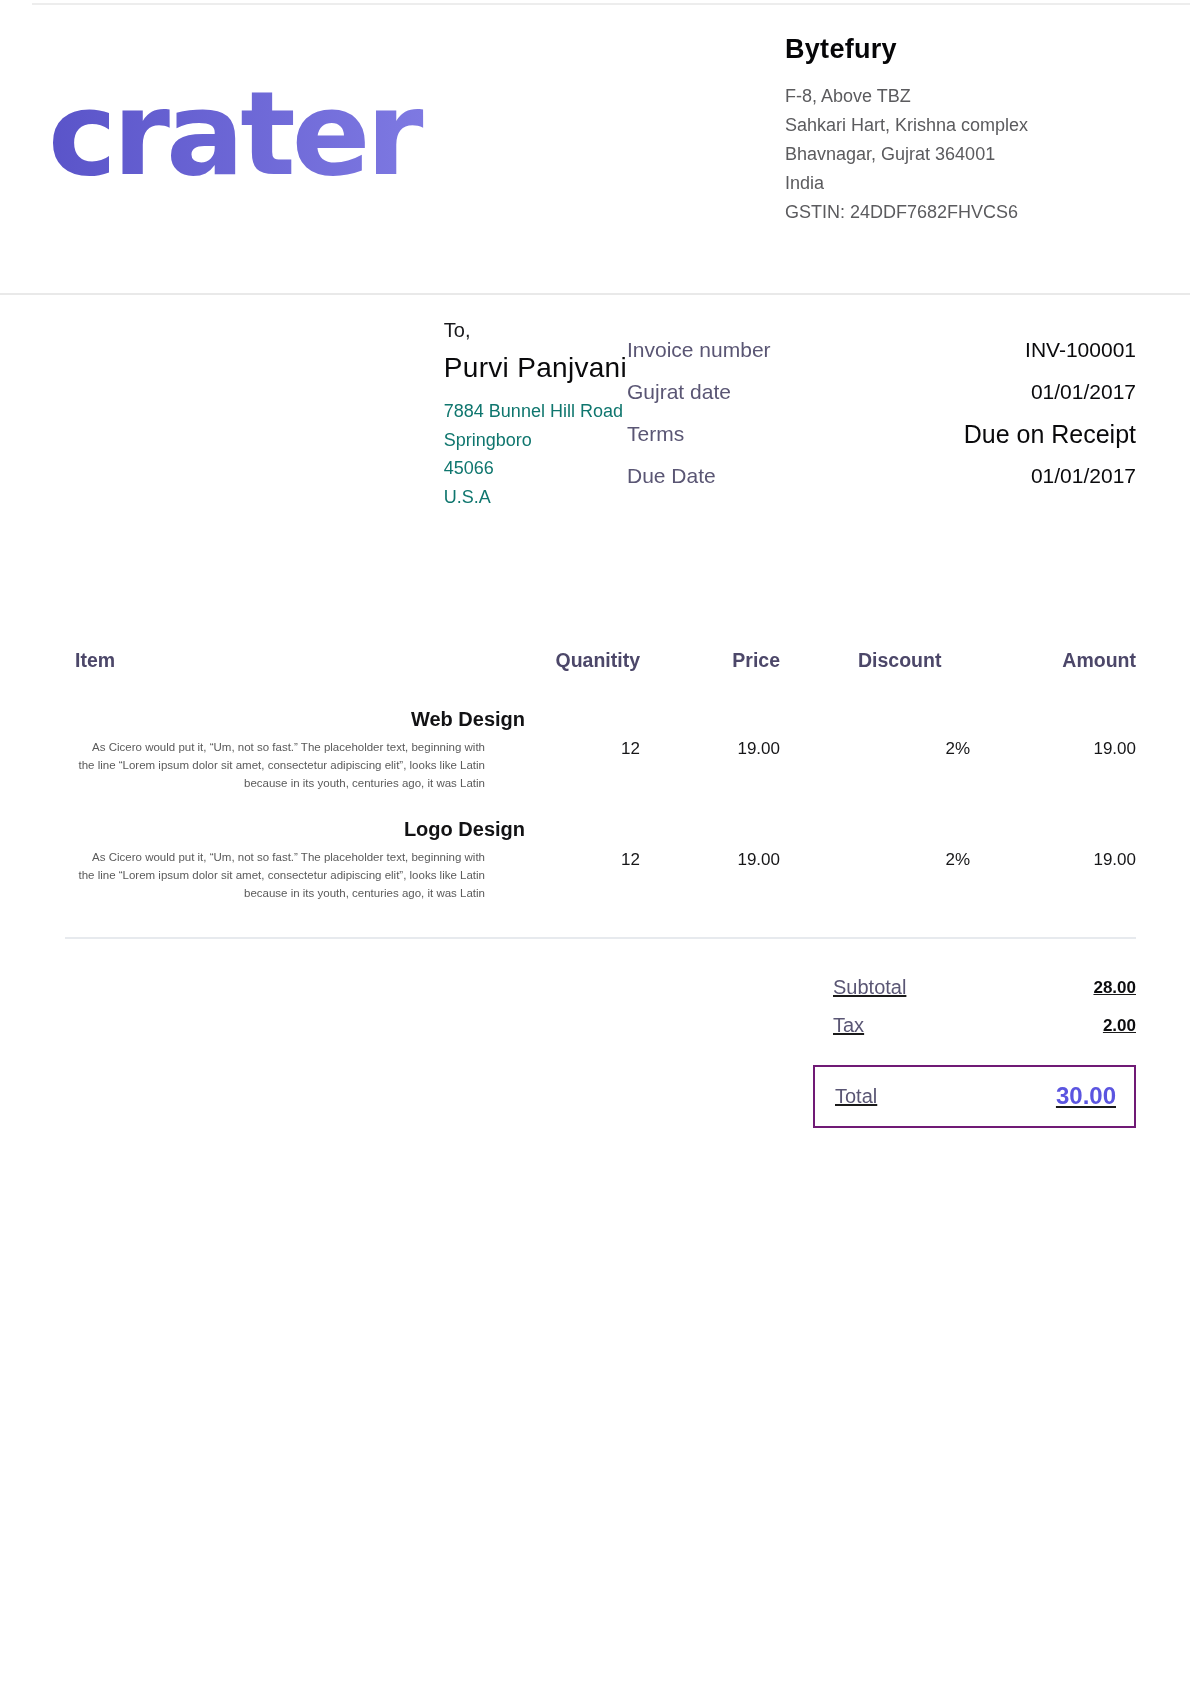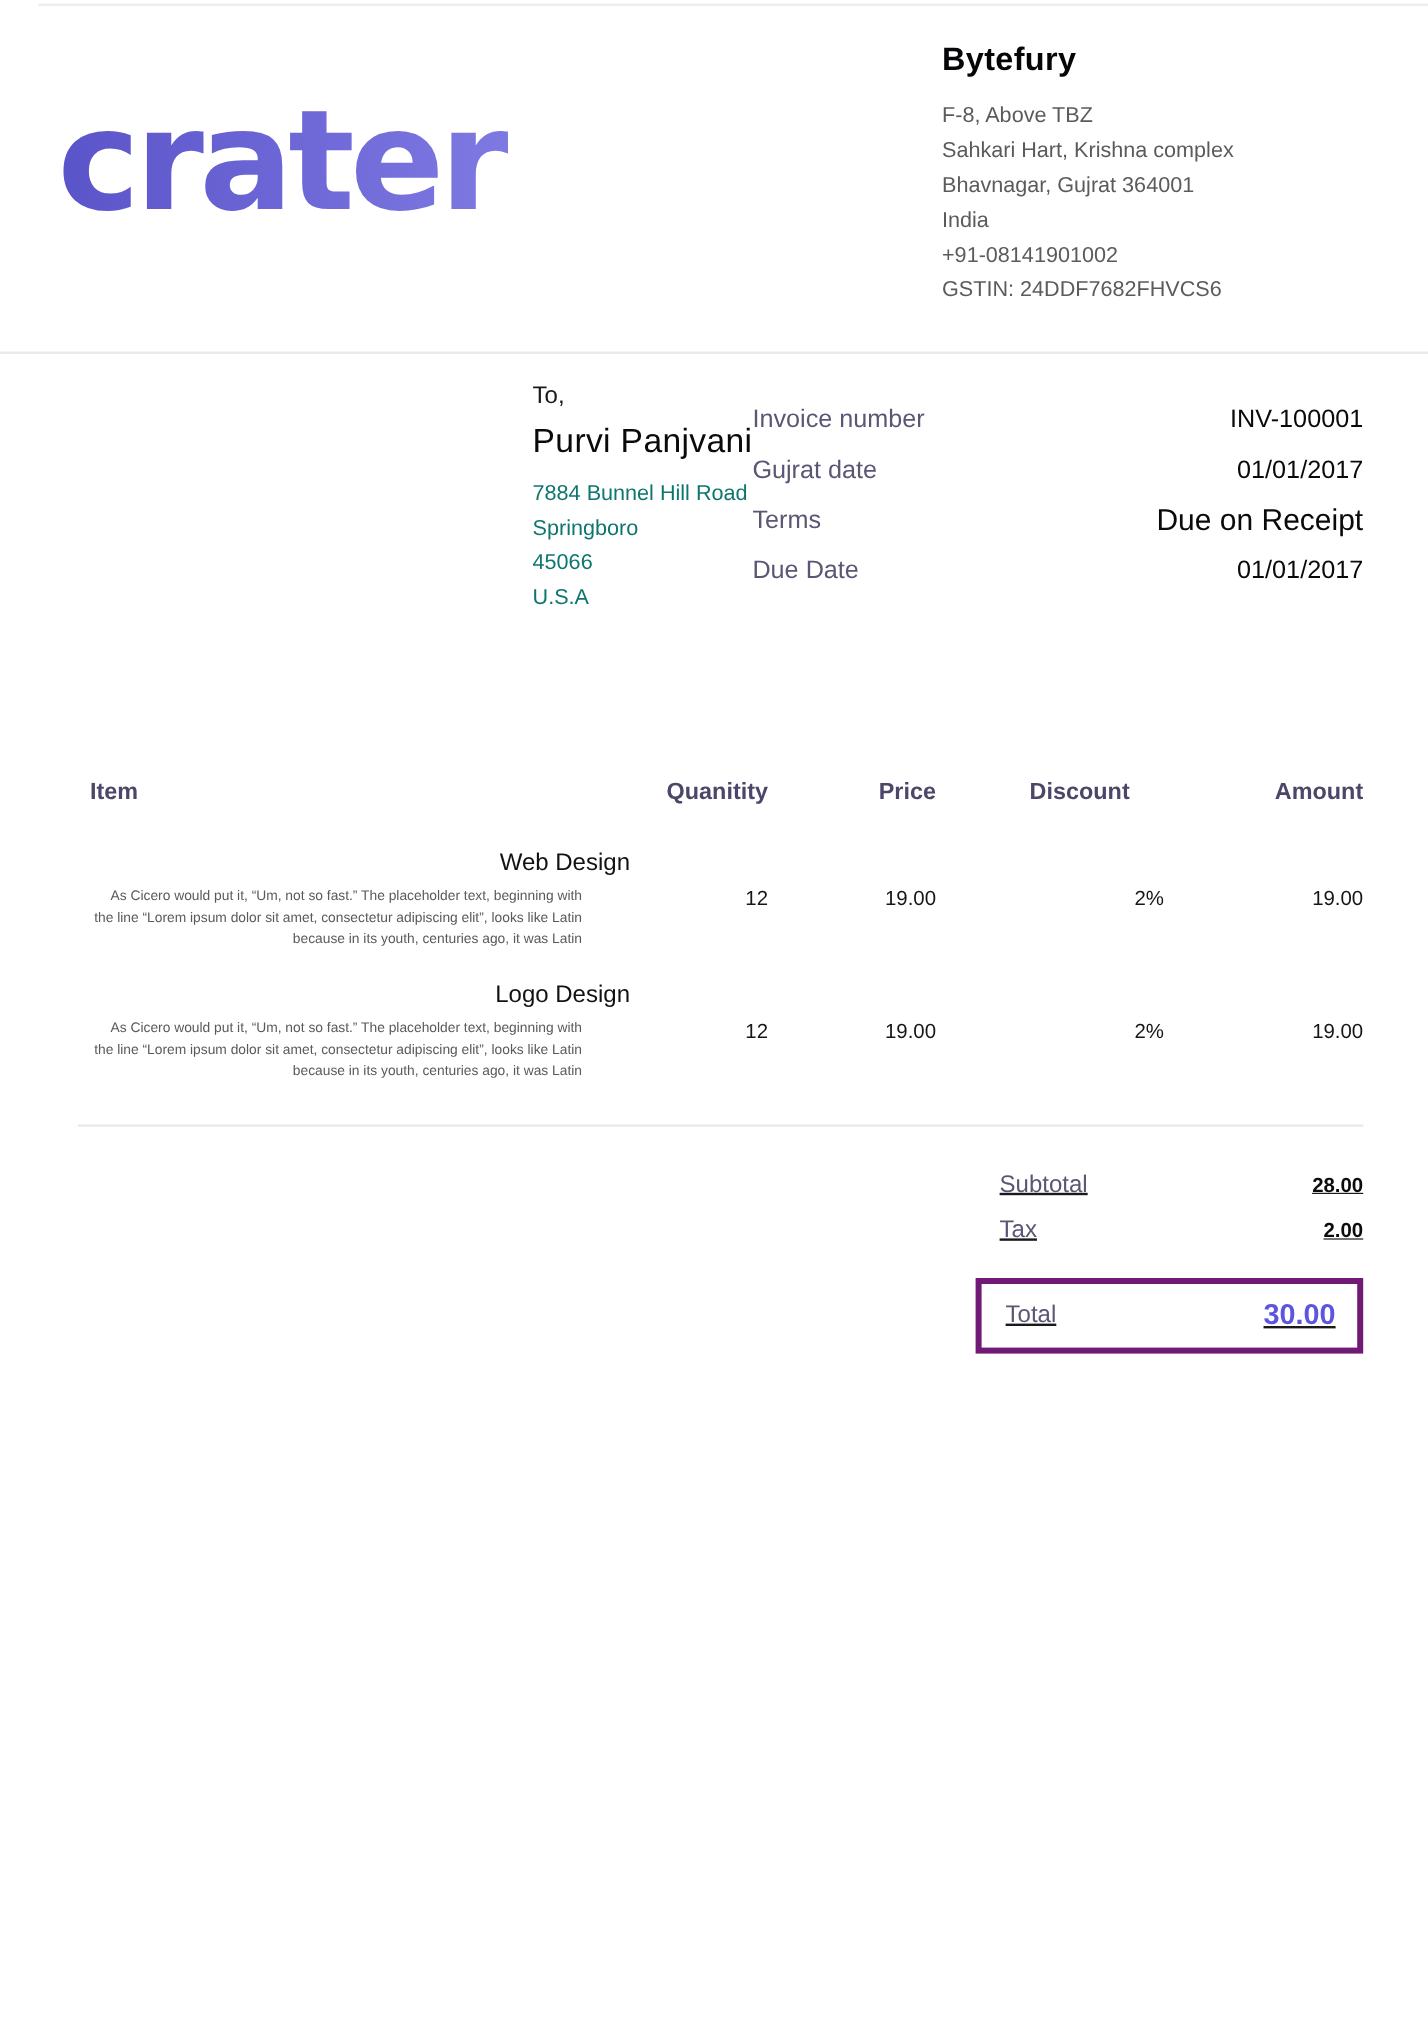--- a/index.html
+++ b/index.html
@@ -110,21 +110,21 @@
     font-size: 17px;
     font-weight: 500;
     color: #161618;
     padding-top: 12px;
     padding-bottom: 12px;
   }
   td.c-item { text-align: left; padding-left: 10px; vertical-align: top; }
   td.c-disc { text-align: left; padding-left: 78px; }
   .item-name {
     font-size: 20px;
-    font-weight: 400;
+    font-weight: 700;
     color: #121214;
     line-height: 26px;
     margin-bottom: 7px;
   }
   .item-desc {
     max-width: 410px;
     font-size: 11.5px;
     color: #5a5a5a;
     line-height: 17.8px;
   }
@@ -146,21 +146,21 @@
     justify-content: space-between;
     align-items: center;
     height: 38px;
     padding-left: 20px;
   }
   .trow-label { font-size: 20px; color: #5a5674; }
   .trow-value { font-size: 17px; font-weight: 600; color: #0c0c0e; }
   .total-box {
     margin-top: 20px;
     height: 63px;
-    border: 5px solid #701a75;
+    border: 2px solid #701a75;
     display: flex;
     justify-content: space-between;
     align-items: center;
     padding: 0 18px 0 20px;
     background: #ffffff;
   }
   .total-label { font-size: 20px; color: #5a5674; }
   .total-value { font-size: 24px; font-weight: 700; color: #5b55e0; }
 </style>
 </head>
@@ -180,21 +180,20 @@
         </defs>
         <text x="0" y="104" font-family="DejaVu Sans, sans-serif" font-weight="bold" font-size="116" letter-spacing="-4" fill="url(#craterGrad)">crater</text>
       </svg>
     </div>
     <div class="company">
       <div class="company-name">Bytefury</div>
       <div class="company-line">F-8, Above TBZ</div>
       <div class="company-line">Sahkari Hart, Krishna complex</div>
       <div class="company-line">Bhavnagar, Gujrat 364001</div>
       <div class="company-line">India</div>
-      <div class="company-line">+91-08141901002</div>
       <div class="company-line">GSTIN: 24DDF7682FHVCS6</div>
     </div>
   </header>
 
   <section class="billing">
     <div class="bill-to">
       <div class="to-label">To,</div>
       <div class="customer-name">Purvi Panjvani</div>
       <div class="cust-line">7884 Bunnel Hill Road</div>
       <div class="cust-line">Springboro</div>

